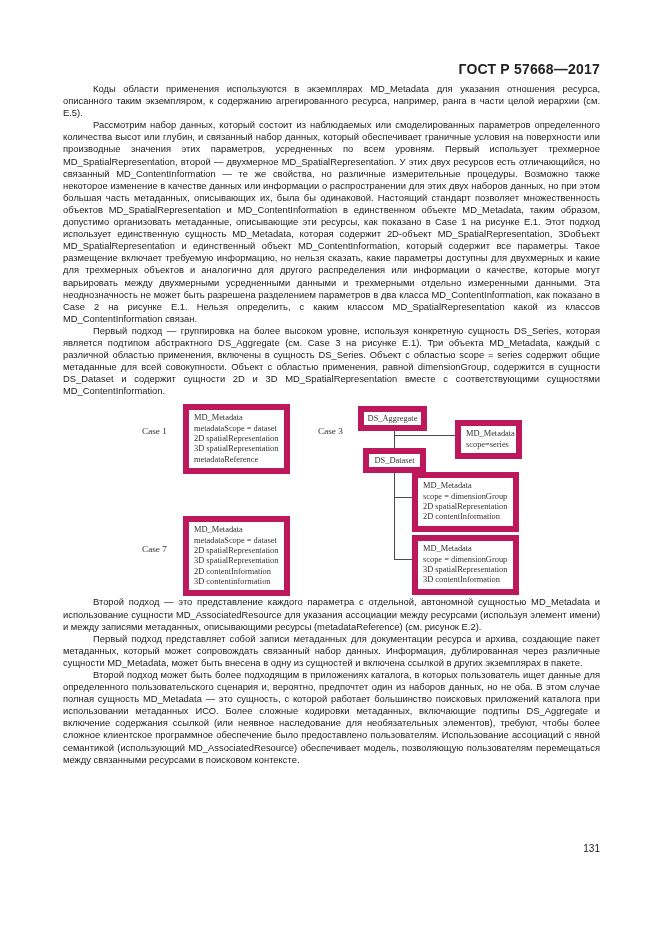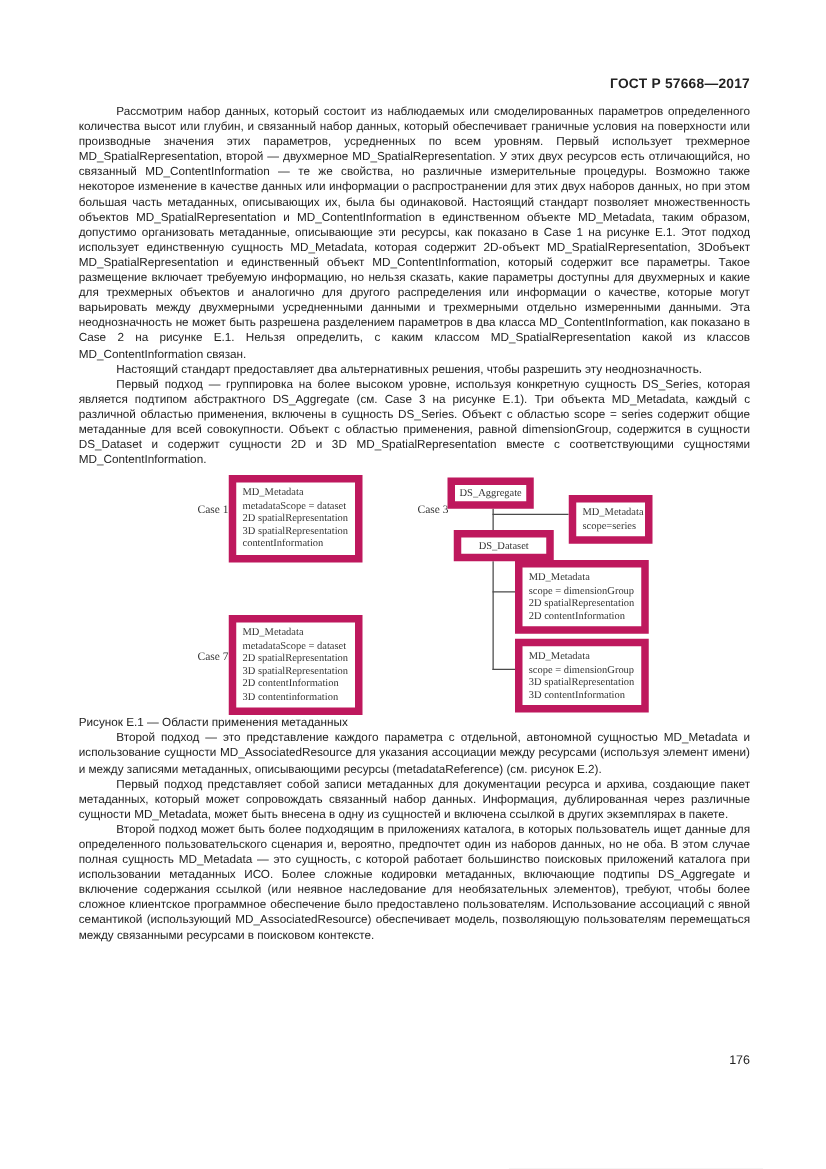--- a/index.html
+++ b/index.html
@@ -7,21 +7,21 @@
     position:relative;
     width:661px;height:935px;
     background:#ffffff;
     color:#222;
     font-family:"Liberation Sans", sans-serif;
     overflow:hidden;
   }
   .doc-header{
     position:absolute;
     top:61px;right:61px;
-    font-size:11px;
+    font-size:14px;
     font-weight:bold;
     letter-spacing:.2px;
   }
   .content{
     position:absolute;
     left:63px;top:83px;width:537px;
   }
   .content p{
     margin:0;
     font-size:9.4px;
@@ -48,21 +48,20 @@
   }
   .dbox div{white-space:nowrap;}
   .dbox.small{
     text-align:center;
     padding:1px 2px;
     line-height:11px;
   }
   .case-label{
     position:absolute;
     font-size:9.2px;
-    margin-left:16px;
   }
   .conn{position:absolute;background:#4a4a4a;}
   .fig-caption{
     margin-top:9px;
     font-size:9.3px;
     text-align:center;
     text-indent:0 !important;
   }
   .after-figure{margin-top:15px;}
   .page-number{
@@ -73,33 +72,33 @@
 </style>
 </head>
 <body>
 
 <div class="page">
 
   <div class="doc-header">ГОСТ Р 57668—2017</div>
 
   <div class="content">
 
+    <p>Коды области применения используются в экземплярах MD_Metadata для указания отношения ресурса, описанного таким экземпляром, к содержанию агрегированного ресурса, например, ранга в части целой иерархии (см. Е.5).</p>
     <p>Рассмотрим набор данных, который состоит из наблюдаемых или смоделированных параметров определенного количества высот или глубин, и связанный набор данных, который обеспечивает граничные условия на поверхности или производные значения этих параметров, усредненных по всем уровням. Первый использует трехмерное MD_SpatialRepresentation, второй — двухмерное MD_SpatialRepresentation. У этих двух ресурсов есть отличающийся, но связанный MD_ContentInformation — те же свойства, но различные измерительные процедуры. Возможно также некоторое изменение в качестве данных или информации о распространении для этих двух наборов данных, но при этом большая часть метаданных, описывающих их, была бы одинаковой. Настоящий стандарт позволяет множественность объектов MD_SpatialRepresentation и MD_ContentInformation в единственном объекте MD_Metadata, таким образом, допустимо организовать метаданные, описывающие эти ресурсы, как показано в Case 1 на рисунке Е.1. Этот подход использует единственную сущность MD_Metadata, которая содержит 2D-объект MD_SpatialRepresentation, 3Dобъект MD_SpatialRepresentation и единственный объект MD_ContentInformation, который содержит все параметры. Такое размещение включает требуемую информацию, но нельзя сказать, какие параметры доступны для двухмерных и какие для трехмерных объектов и аналогично для другого распределения или информации о качестве, которые могут варьировать между двухмерными усредненными данными и трехмерными отдельно измеренными данными. Эта неоднозначность не может быть разрешена разделением параметров в два класса MD_ContentInformation, как показано в Case 2 на рисунке Е.1. Нельзя определить, с каким классом MD_SpatialRepresentation какой из классов MD_ContentInformation связан.</p>
-    <p>Настоящий стандарт предоставляет два альтернативных решения, чтобы разрешить эту неоднозначность.</p>
     <p>Первый подход — группировка на более высоком уровне, используя конкретную сущность DS_Series, которая является подтипом абстрактного DS_Aggregate (см. Case 3 на рисунке Е.1). Три объекта MD_Metadata, каждый с различной областью применения, включены в сущность DS_Series. Объект с областью scope = series содержит общие метаданные для всей совокупности. Объект с областью применения, равной dimensionGroup, содержится в сущности DS_Dataset и содержит сущности 2D и 3D MD_SpatialRepresentation вместе с соответствующими сущностями MD_ContentInformation.</p>
 
     <div class="diagram">
 
       <span class="case-label" style="left:79px;top:22px;">Case 1</span>
       <div class="dbox" style="left:120px;top:0;width:107px;">
         <div>MD_Metadata</div>
         <div>metadataScope = dataset</div>
         <div>2D spatialRepresentation</div>
         <div>3D spatialRepresentation</div>
-        <div>contentInformation</div>
+        <div>metadataReference</div>
       </div>
 
       <span class="case-label" style="left:79px;top:140px;">Case 7</span>
       <div class="dbox" style="left:120px;top:112px;width:107px;">
         <div>MD_Metadata</div>
         <div>metadataScope = dataset</div>
         <div>2D spatialRepresentation</div>
         <div>3D spatialRepresentation</div>
         <div>2D contentInformation</div>
         <div>3D contentinformation</div>
@@ -113,41 +112,40 @@
       <div class="conn" style="left:331px;top:93px;width:18px;height:1px;"></div>
       <div class="conn" style="left:331px;top:155px;width:18px;height:1px;"></div>
 
       <div class="dbox small" style="left:295px;top:2px;width:69px;">DS_Aggregate</div>
 
       <div class="dbox" style="left:392px;top:16px;width:67px;">
         <div>MD_Metadata</div>
         <div>scope=series</div>
       </div>
 
-      <div class="dbox small" style="left:300px;top:44px;width:80px;">DS_Dataset</div>
+      <div class="dbox small" style="left:300px;top:44px;width:63px;">DS_Dataset</div>
 
       <div class="dbox" style="left:349px;top:68px;width:107px;">
         <div>MD_Metadata</div>
         <div>scope = dimensionGroup</div>
         <div>2D spatialRepresentation</div>
         <div>2D contentInformation</div>
       </div>
 
       <div class="dbox" style="left:349px;top:131px;width:107px;">
         <div>MD_Metadata</div>
         <div>scope = dimensionGroup</div>
         <div>3D spatialRepresentation</div>
         <div>3D contentInformation</div>
       </div>
 
     </div>
 
-    <p class="fig-caption">Рисунок Е.1 — Области применения метаданных</p>
 
     <p class="after-figure">Второй подход — это представление каждого параметра с отдельной, автономной сущностью MD_Metadata и использование сущности MD_AssociatedResource для указания ассоциации между ресурсами (используя элемент имени) и между записями метаданных, описывающими ресурсы (metadataReference) (см. рисунок Е.2).</p>
     <p>Первый подход представляет собой записи метаданных для документации ресурса и архива, создающие пакет метаданных, который может сопровождать связанный набор данных. Информация, дублированная через различные сущности MD_Metadata, может быть внесена в одну из сущностей и включена ссылкой в других экземплярах в пакете.</p>
     <p>Второй подход может быть более подходящим в приложениях каталога, в которых пользователь ищет данные для определенного пользовательского сценария и, вероятно, предпочтет один из наборов данных, но не оба. В этом случае полная сущность MD_Metadata — это сущность, с которой работает большинство поисковых приложений каталога при использовании метаданных ИСО. Более сложные кодировки метаданных, включающие подтипы DS_Aggregate и включение содержания ссылкой (или неявное наследование для необязательных элементов), требуют, чтобы более сложное клиентское программное обеспечение было предоставлено пользователям. Использование ассоциаций с явной семантикой (использующий MD_AssociatedResource) обеспечивает модель, позволяющую пользователям перемещаться между связанными ресурсами в поисковом контексте.</p>
 
   </div>
 
-  <div class="page-number">176</div>
+  <div class="page-number">131</div>
 
 </div>
 
 </body></html>

